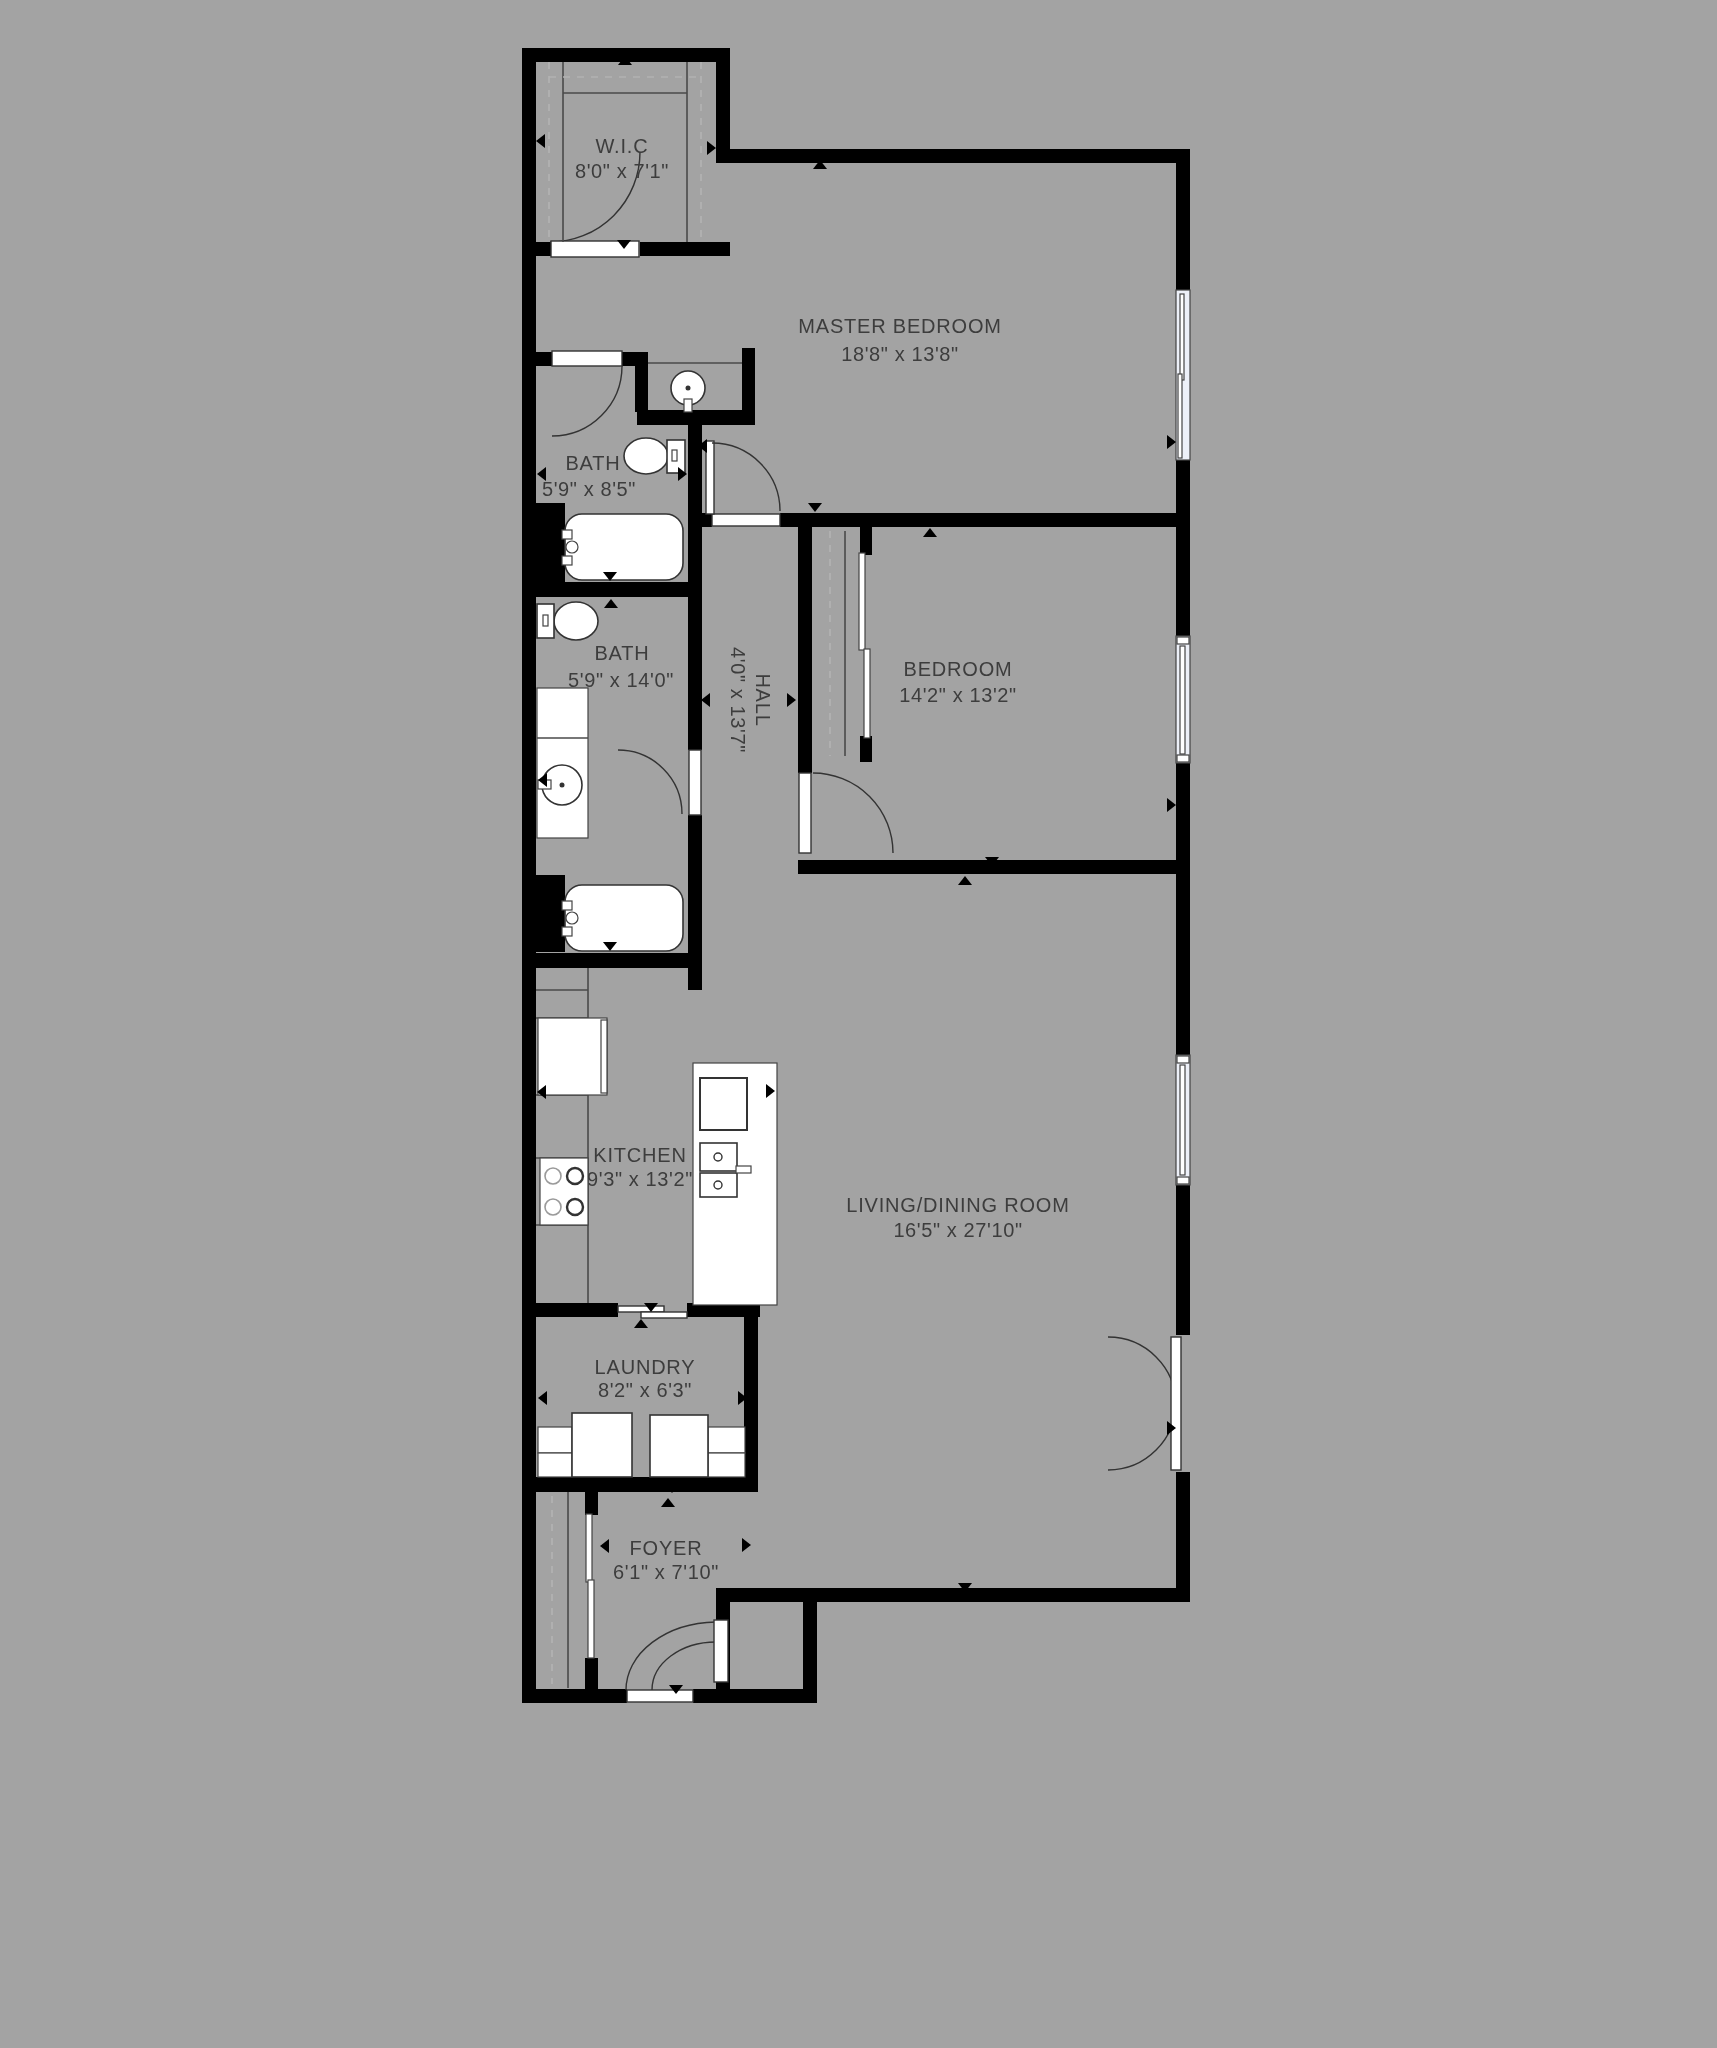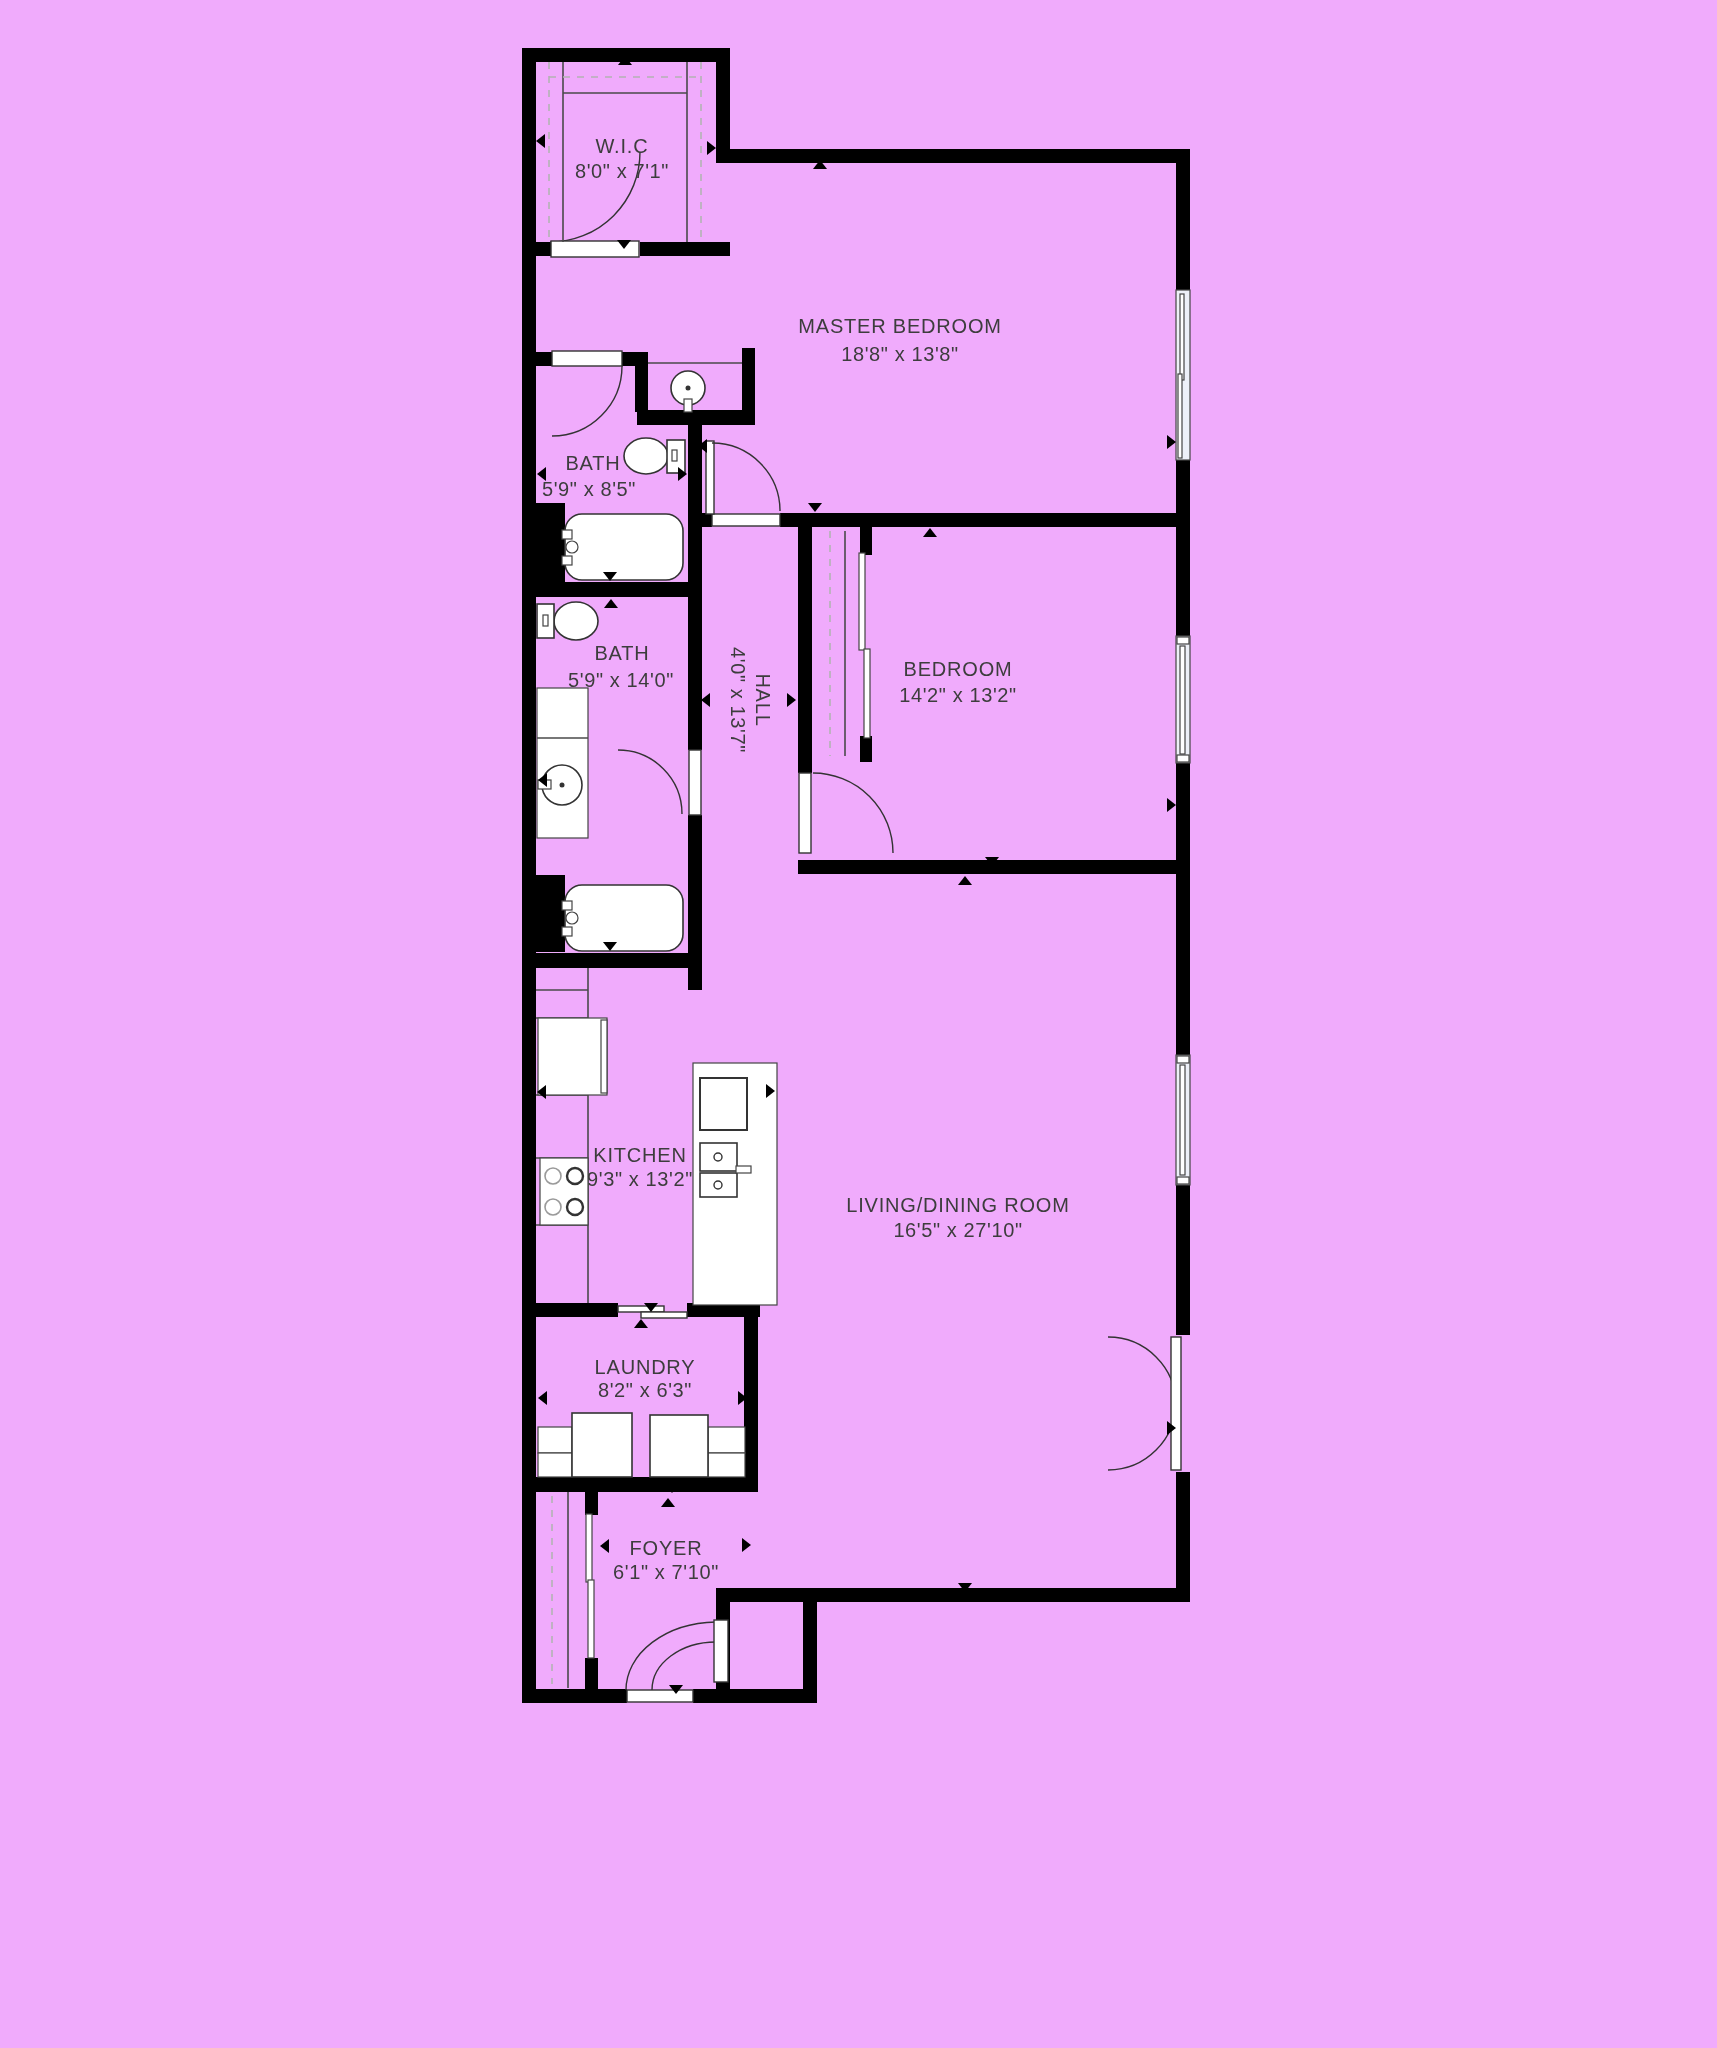--- a/index.html
+++ b/index.html
@@ -1,16 +1,16 @@
 <!DOCTYPE html>
 <html><head>
 <meta charset="utf-8">
 <style>
   html,body{margin:0;padding:0;background:#fff;}
-  .canvas{position:relative;width:1717px;height:2048px;background:#f0abfc;overflow:hidden;}
+  .canvas{position:relative;width:1717px;height:2048px;background:#a3a3a3;overflow:hidden;}
   svg{position:absolute;left:0;top:0;}
   .wall{fill:#000;stroke:none;}
   .chase{fill:#000;}
   .fix{fill:#fff;stroke:#333;stroke-width:1.6;}
   .fix2{fill:#fff;stroke:#444;stroke-width:1.2;}
   .thin{stroke:#4a4a4a;stroke-width:1.6;fill:none;}
   .dash{stroke:#b3b3b3;stroke-width:1.6;fill:none;stroke-dasharray:7 7;}
   .arc{stroke:#333;stroke-width:1.4;fill:none;}
   .slab{fill:#fff;stroke:#333;stroke-width:1.4;}
   .win{fill:#edf0f8;stroke:#444;stroke-width:1.2;}

